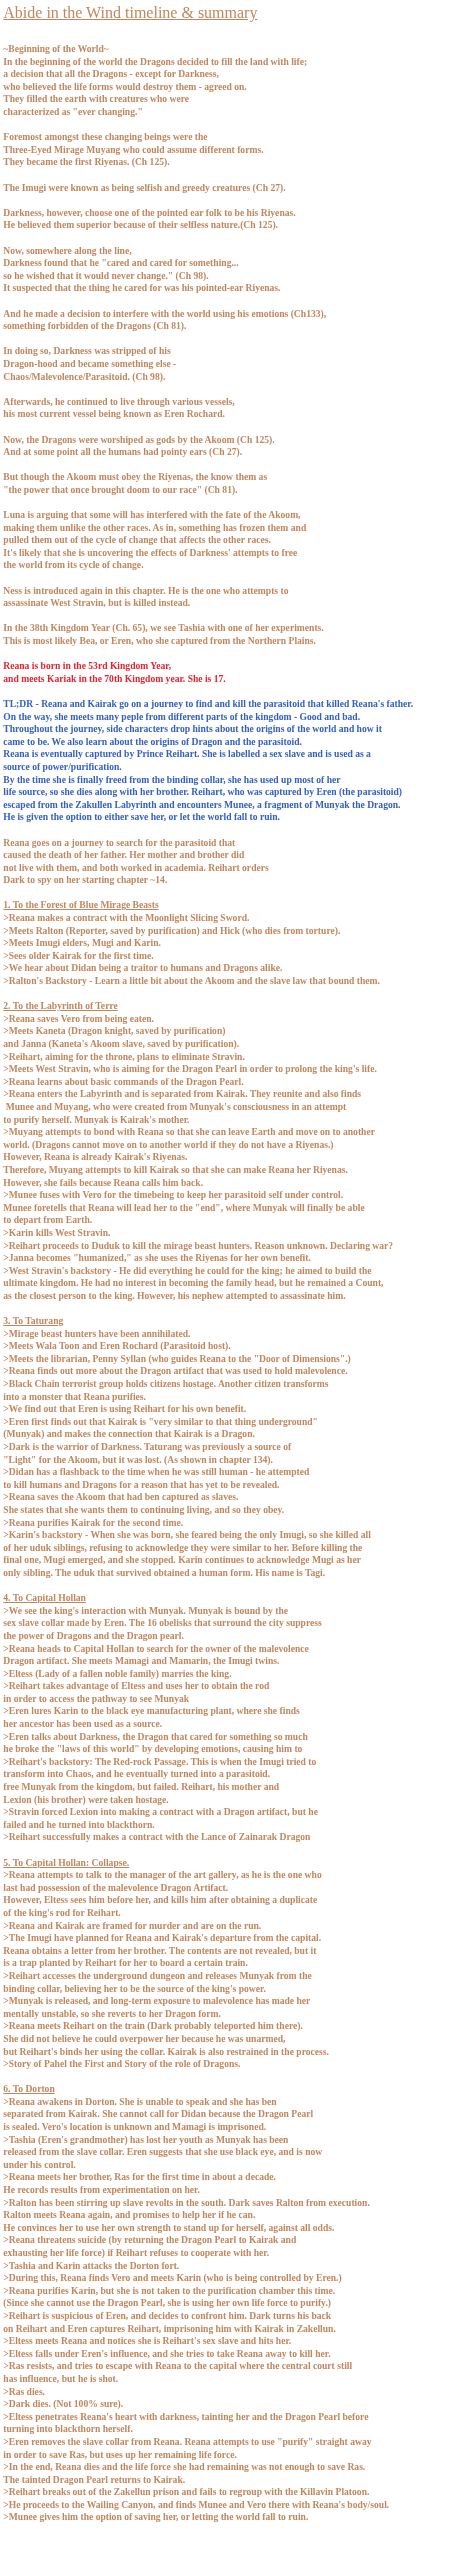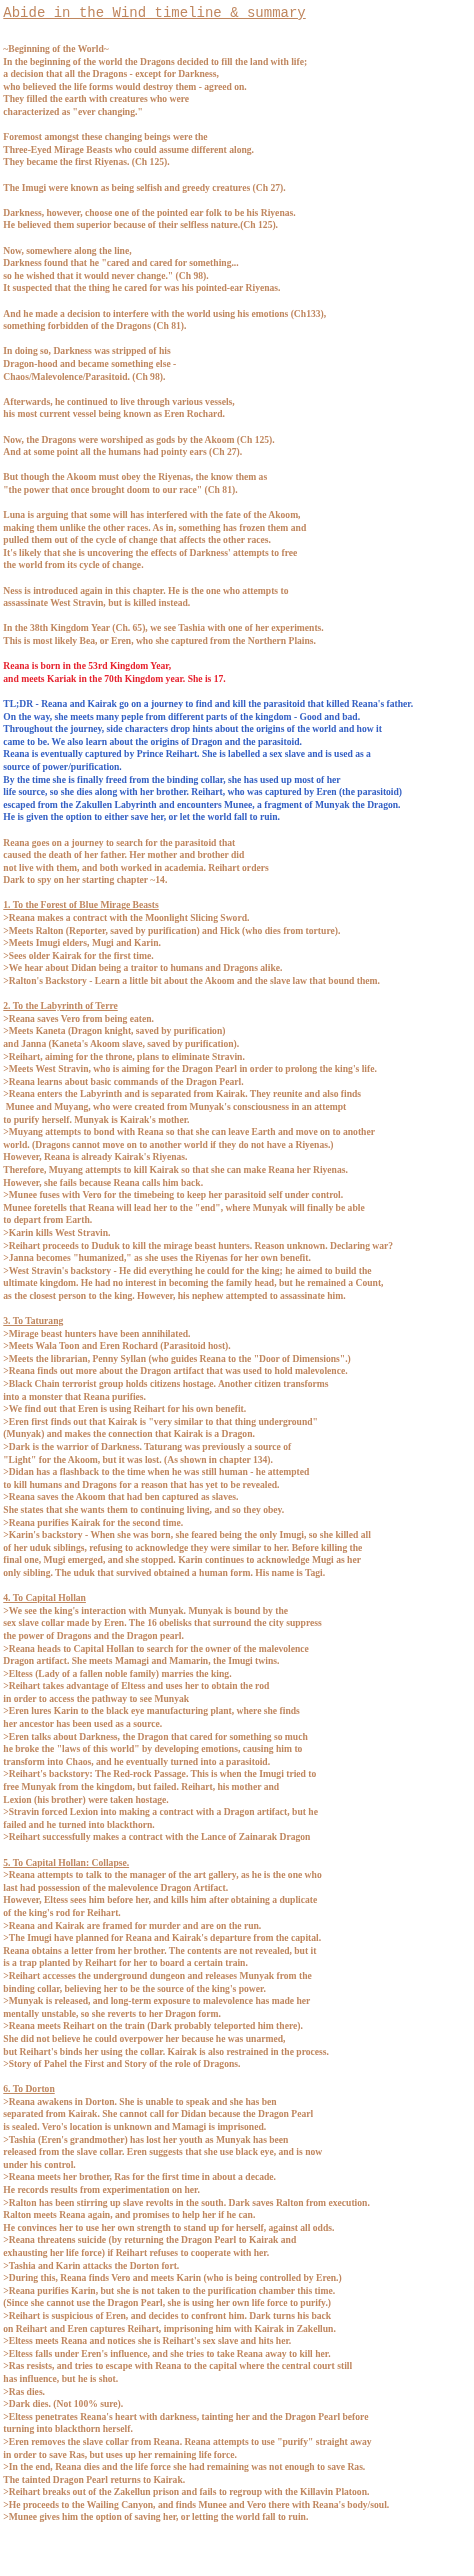--- a/index.html
+++ b/index.html
@@ -18,23 +18,22 @@
     font-size: 9.6px;
     line-height: 12.6px;
   }
   .line {
     white-space: pre;
   }
   .heading {
     text-decoration: underline;
   }
   #title {
-    font-size: 14px;
+    font-size: 16px;
     margin-bottom: 23.5px;
-    font-family: Liberation Mono, monospace;
   }
   .block {
     margin-bottom: 12.6px;
     font-weight: bold;
   }
   .brown { color: var(--brown); }
   .red   { color: var(--red); }
   .blue  { color: var(--blue); }
 </style>
 </head>
@@ -46,21 +45,21 @@
       <div class="block brown">
         <div class="line">~Beginning of the World~</div>
         <div class="line">In the beginning of the world the Dragons decided to fill the land with life;</div>
         <div class="line">a decision that all the Dragons - except for Darkness,</div>
         <div class="line">who believed the life forms would destroy them - agreed on.</div>
         <div class="line">They filled the earth with creatures who were</div>
         <div class="line">characterized as "ever changing."</div>
       </div>
       <div class="block brown">
         <div class="line">Foremost amongst these changing beings were the</div>
-        <div class="line">Three-Eyed Mirage Beasts who could assume different along.</div>
+        <div class="line">Three-Eyed Mirage Muyang who could assume different forms.</div>
         <div class="line">They became the first Riyenas. (Ch 125).</div>
       </div>
       <div class="block brown">
         <div class="line">The Imugi were known as being selfish and greedy creatures (Ch 27).</div>
       </div>
       <div class="block brown">
         <div class="line">Darkness, however, choose one of the pointed ear folk to be his Riyenas.</div>
         <div class="line">He believed them superior because of their selfless nature.(Ch 125).</div>
       </div>
       <div class="block brown">
@@ -192,22 +191,22 @@
         <div class="line">the power of Dragons and the Dragon pearl.</div>
         <div class="line">&gt;Reana heads to Capital Hollan to search for the owner of the malevolence</div>
         <div class="line">Dragon artifact. She meets Mamagi and Mamarin, the Imugi twins.</div>
         <div class="line">&gt;Eltess (Lady of a fallen noble family) marries the king.</div>
         <div class="line">&gt;Reihart takes advantage of Eltess and uses her to obtain the rod</div>
         <div class="line">in order to access the pathway to see Munyak</div>
         <div class="line">&gt;Eren lures Karin to the black eye manufacturing plant, where she finds</div>
         <div class="line">her ancestor has been used as a source.</div>
         <div class="line">&gt;Eren talks about Darkness, the Dragon that cared for something so much</div>
         <div class="line">he broke the "laws of this world" by developing emotions, causing him to</div>
+        <div class="line">&gt;Reihart's backstory: The Red-rock Passage. This is when the Imugi tried to</div>
         <div class="line">transform into Chaos, and he eventually turned into a parasitoid.</div>
-        <div class="line">&gt;Reihart's backstory: The Red-rock Passage. This is when the Imugi tried to</div>
         <div class="line">free Munyak from the kingdom, but failed. Reihart, his mother and</div>
         <div class="line">Lexion (his brother) were taken hostage.</div>
         <div class="line">&gt;Stravin forced Lexion into making a contract with a Dragon artifact, but he</div>
         <div class="line">failed and he turned into blackthorn.</div>
         <div class="line">&gt;Reihart successfully makes a contract with the Lance of Zainarak Dragon</div>
       </div>
       <div class="block brown">
         <div class="line heading">5. To Capital Hollan: Collapse.</div>
         <div class="line">&gt;Reana attempts to talk to the manager of the art gallery, as he is the one who</div>
         <div class="line">last had possession of the malevolence Dragon Artifact.</div>

